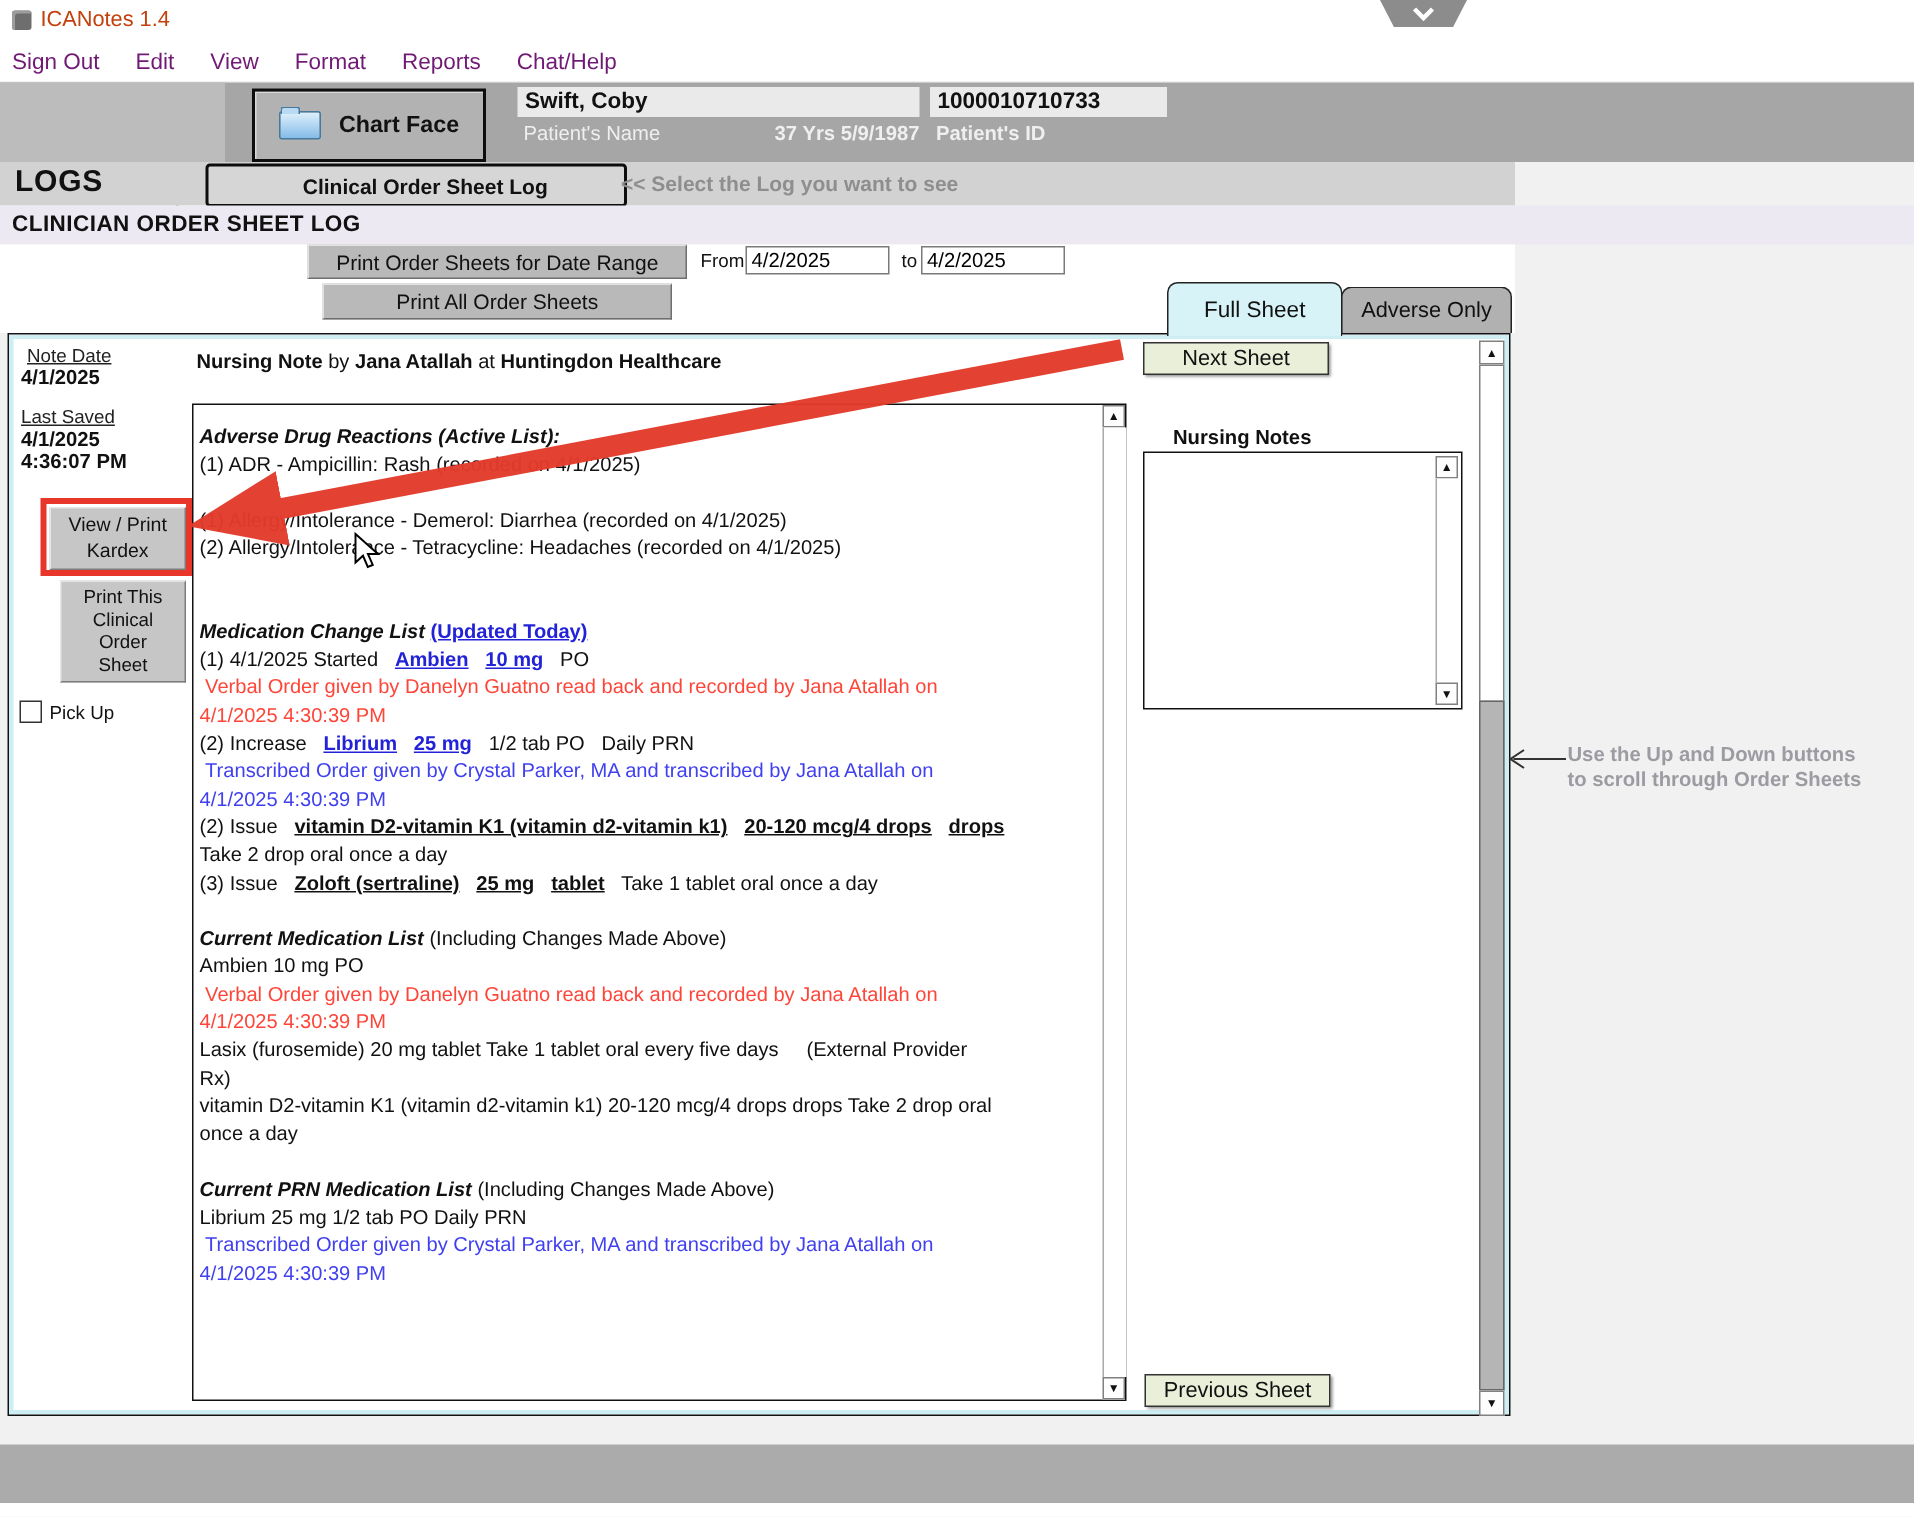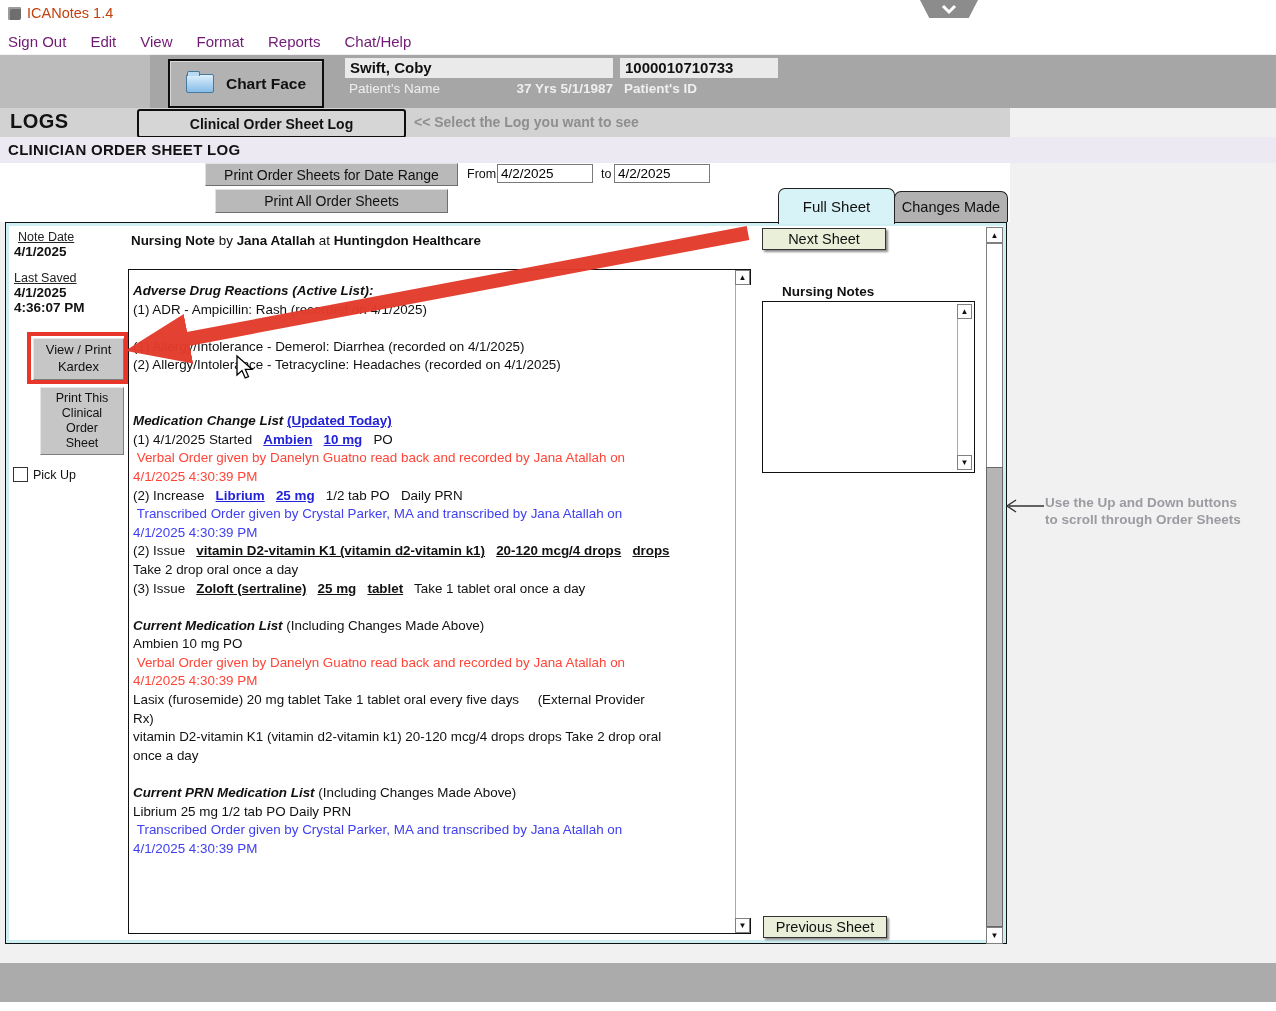--- a/index.html
+++ b/index.html
@@ -37,21 +37,21 @@
                       font-weight:bold;font-size:15px;padding:1px 0 0 5px;box-sizing:border-box;}
   #patient-name-label{left:349px;top:81px;color:#efefef;font-weight:normal;font-size:13.5px;}
   #patient-agedob{left:460px;top:81px;width:153px;text-align:right;color:#efefef;font-weight:bold;font-size:13.5px;}
   #patient-id-field{left:620px;top:58px;width:158px;height:20px;background:#eaeaea;
                     font-weight:bold;font-size:15px;padding:1px 0 0 5px;box-sizing:border-box;}
   #patient-id-label{left:624px;top:81px;color:#efefef;font-weight:bold;font-size:13.5px;}
   
   #logs-band{left:0;top:108px;width:1010px;height:29px;background:#d2d2d2;}
   #logs-title{left:10px;top:110px;font-size:20px;font-weight:bold;letter-spacing:.5px;}
   #log-selector-btn{left:137px;top:109px;width:265px;height:25px;background:#d6d6d6;border:2px solid #0d0d0d;
-                    border-radius:3px;font-weight:bold;font-size:14px;display:flex;align-items:center;justify-content:center;cursor:pointer;}
+                    border-radius:3px;font-weight:bold;font-size:14px;display:flex;align-items:center;justify-content:center;cursor:pointer;padding-left:12px;}
   #log-hint{left:414px;top:114px;color:#8e8e8e;font-weight:bold;font-size:14px;}
   #section-band{left:0;top:137px;width:1276px;height:26px;background:#ece9f3;}
   #section-title{left:8px;top:141px;font-size:15px;font-weight:bold;letter-spacing:.3px;}
   
   #print-area{left:0;top:163px;width:1010px;height:59px;background:#fff;}
   .gbtn{background:#b9b9b9;border:1px solid #6f6f6f;border-top-color:#e2e2e2;border-left-color:#e2e2e2;
         font-size:14px;display:flex;align-items:center;justify-content:center;cursor:pointer;}
   #print-range-btn{left:205px;top:163px;width:251px;height:21px;}
   #print-all-btn{left:215px;top:189px;width:231px;height:22px;}
   #from-label{left:467px;top:167px;font-size:12.5px;}
@@ -152,40 +152,40 @@
       <i></i>
     </div>
   <div class="abs" id="logo-tagline">Behavioral Health EHR</div>
 </div>
 <div class="abs" id="chartface-btn">
   <span id="folder-icon"></span>
   <span class="lbl">Chart Face</span>
 </div>
 <div class="abs" id="patient-name-field">Swift, Coby</div>
 <div class="abs" id="patient-name-label">Patient's Name</div>
-<div class="abs" id="patient-agedob">37 Yrs 5/1/1987</div>
+<div class="abs" id="patient-agedob">37 Yrs 5/9/1987</div>
 <div class="abs" id="patient-id-field">1000010710733</div>
 <div class="abs" id="patient-id-label">Patient's ID</div>
 
 <div class="abs" id="logs-band"></div>
 <div class="abs" id="logs-title">LOGS</div>
 <div class="abs" id="log-selector-btn">Clinical Order Sheet Log</div>
 <div class="abs" id="log-hint">&lt;&lt; Select the Log you want to see</div>
 <div class="abs" id="section-band"></div>
 <div class="abs" id="section-title">CLINICIAN ORDER SHEET LOG</div>
 
 <div class="abs" id="print-area"></div>
 <div class="abs gbtn" id="print-range-btn">Print Order Sheets for Date Range</div>
 <div class="abs" id="from-label">From</div>
 <input class="datein" id="from-input" value="4/2/2025" style="">
 <div class="abs" id="to-label">to</div>
 <input class="datein" id="to-input" value="4/2/2025" style="">
 <div class="abs gbtn" id="print-all-btn">Print All Order Sheets</div>
 
-<div class="abs" id="tab-changes">Changes Made</div>
+<div class="abs" id="tab-changes">Adverse Only</div>
 <div class="abs" id="tab-full">Full Sheet</div>
 
 <div class="abs" id="main-panel"></div>
 
 <div class="abs z" id="note-date-label">Note Date</div>
 <div class="abs z" id="note-date">4/1/2025</div>
 <div class="abs z" id="last-saved-label">Last Saved</div>
 <div class="abs z" id="last-saved-date">4/1/2025</div>
 <div class="abs z" id="last-saved-time">4:36:07 PM</div>
 <div class="abs z" id="kardex-btn">View / Print

